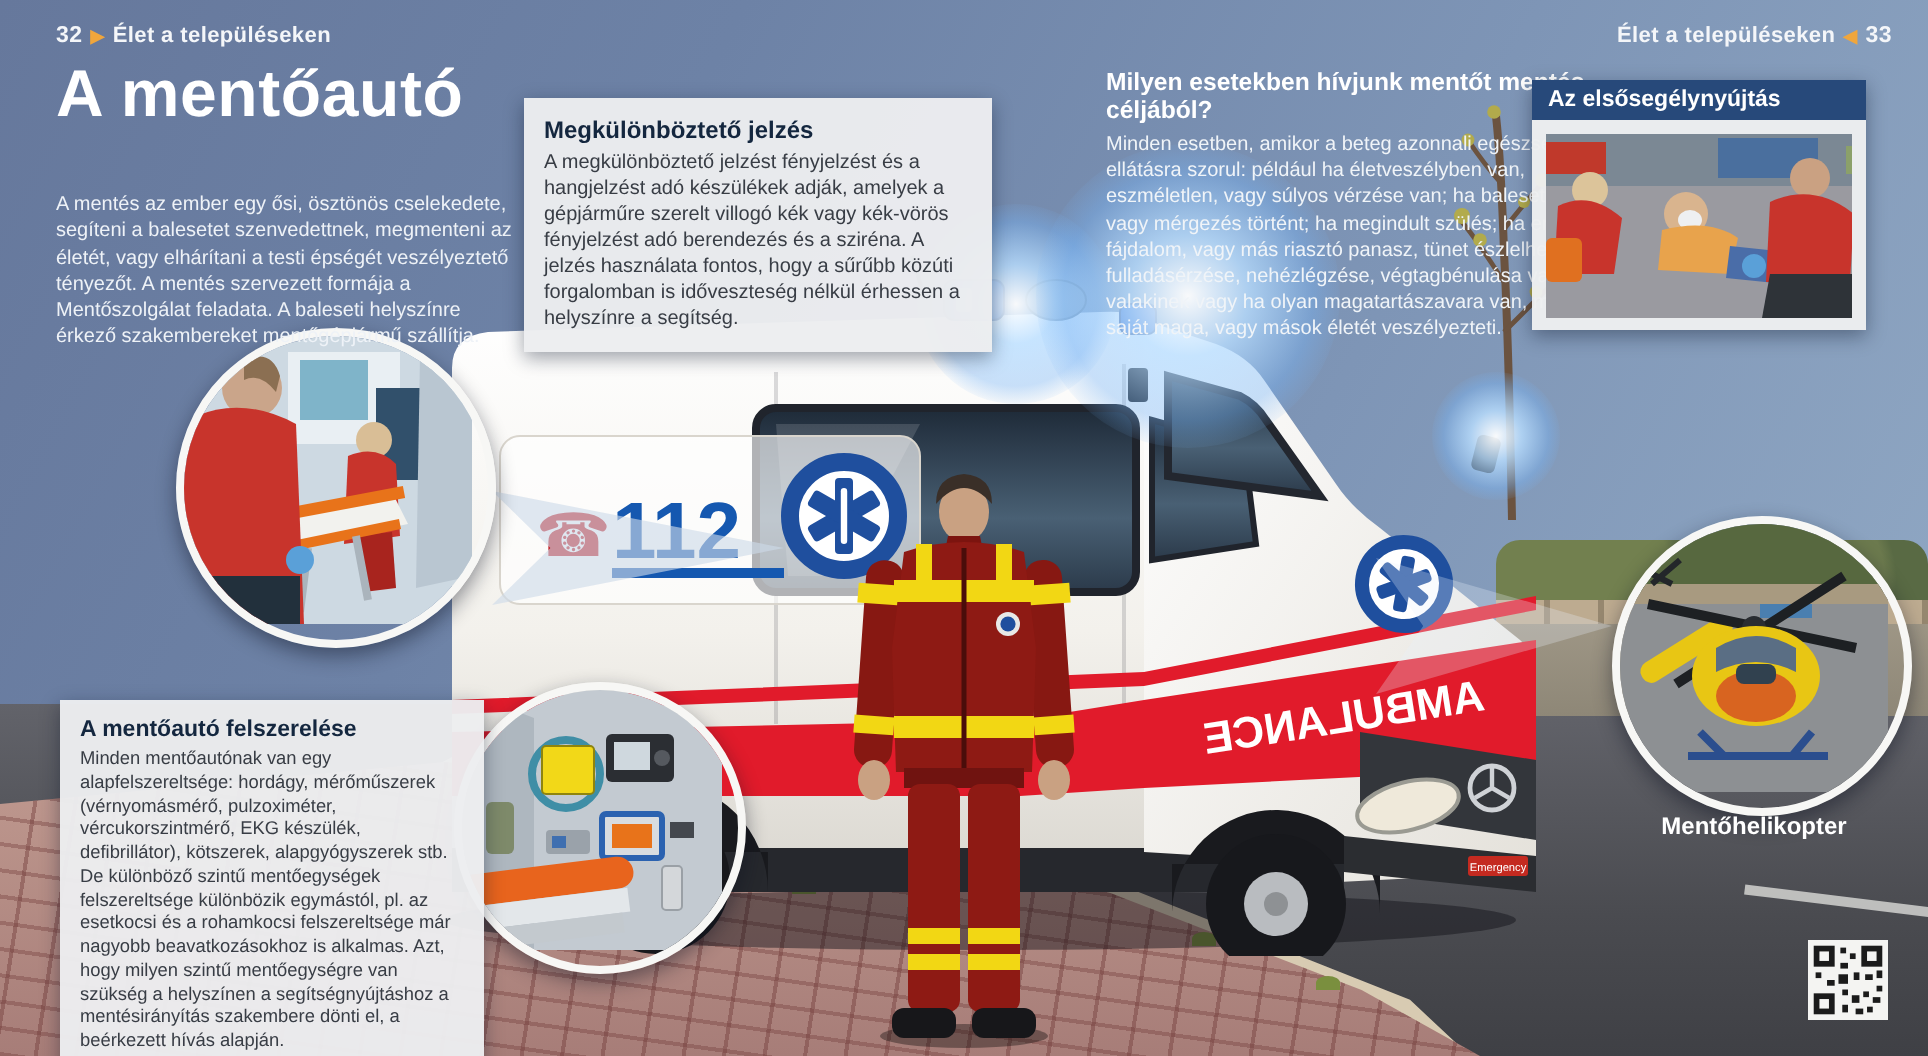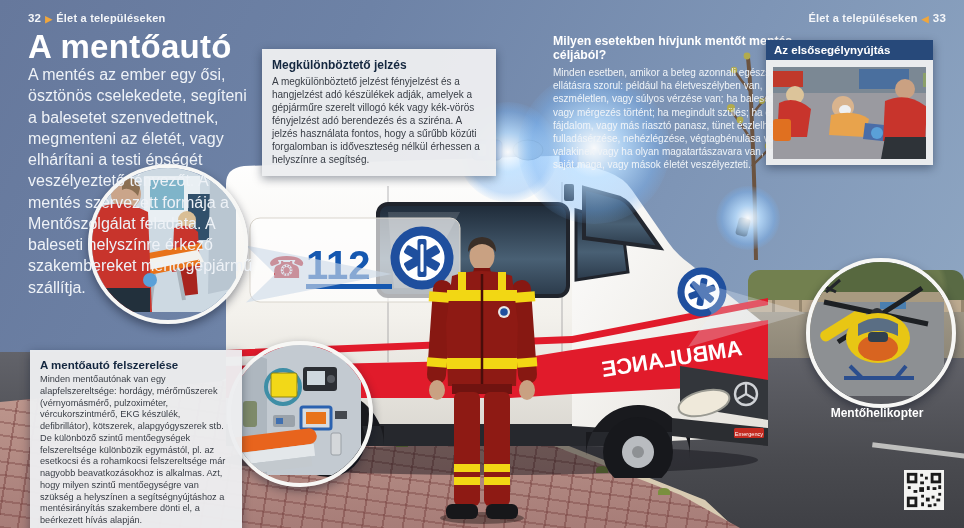--- a/index.html
+++ b/index.html
@@ -7,21 +7,21 @@
         font-family:"Liberation Sans",sans-serif;
         background:linear-gradient(118deg,#66789c 0%,#6d82a6 30%,#7e95b6 62%,#93abc6 100%);}
   .abs{position:absolute;}
 
   
   .hdr{top:12px;font-size:11px;font-weight:bold;color:#f4f6f9;letter-spacing:.2px;z-index:10;}
   .hdr .num{font-size:11.5px;}
   .hdr .arr{color:#f0a63c;font-size:9px;padding:0 4px;}
   
   .title{left:28px;top:28px;font-size:33px;font-weight:bold;color:#ffffff;z-index:10;letter-spacing:.3px;}
-  .intro{left:28px;top:64px;width:232px;font-size:16px;line-height:1.33;color:#eef2f7;z-index:10;}
+  .intro{left:28px;top:96px;width:232px;font-size:10px;line-height:1.33;color:#eef2f7;z-index:10;}
 
   
   .card{background:rgba(236,237,239,.97);box-shadow:0 3px 9px rgba(10,20,40,.4);z-index:11;}
   .card h3{margin:0 0 3px 0;font-size:12px;color:#14273f;}
   .card p{margin:0;font-size:10px;line-height:1.3;color:#383d45;}
   .box-signal{left:262px;top:36px;width:234px;padding:9px 10px 10px 10px;box-sizing:border-box;margin-top:13px;}
   .box-equip{left:30px;top:350px;width:212px;padding:9px 10px 10px 10px;box-sizing:border-box;}
   .box-equip p{font-size:9.2px;line-height:1.28;}
   .box-equip h3{font-size:11.5px;}
 

